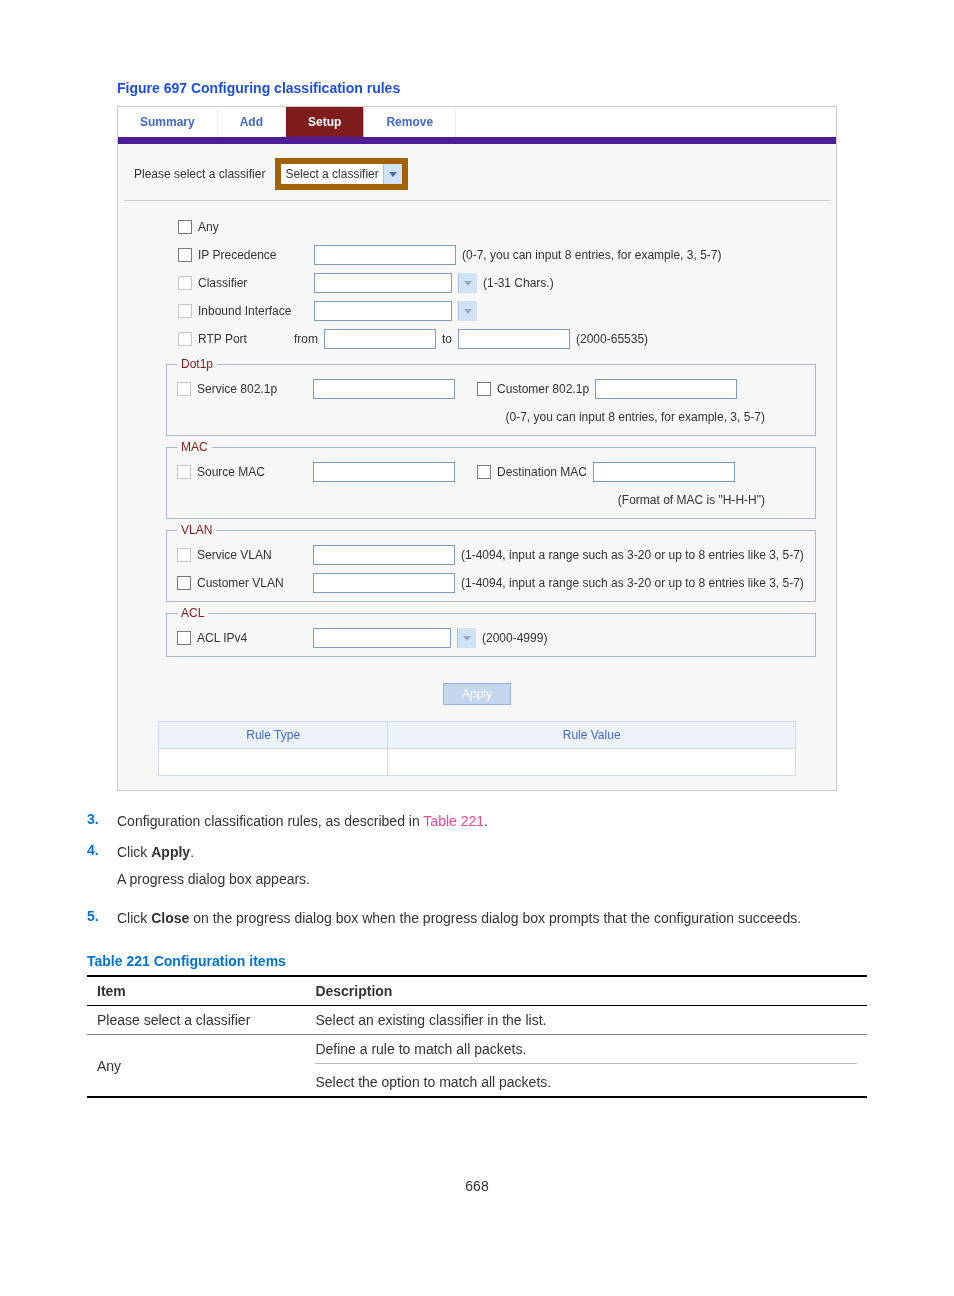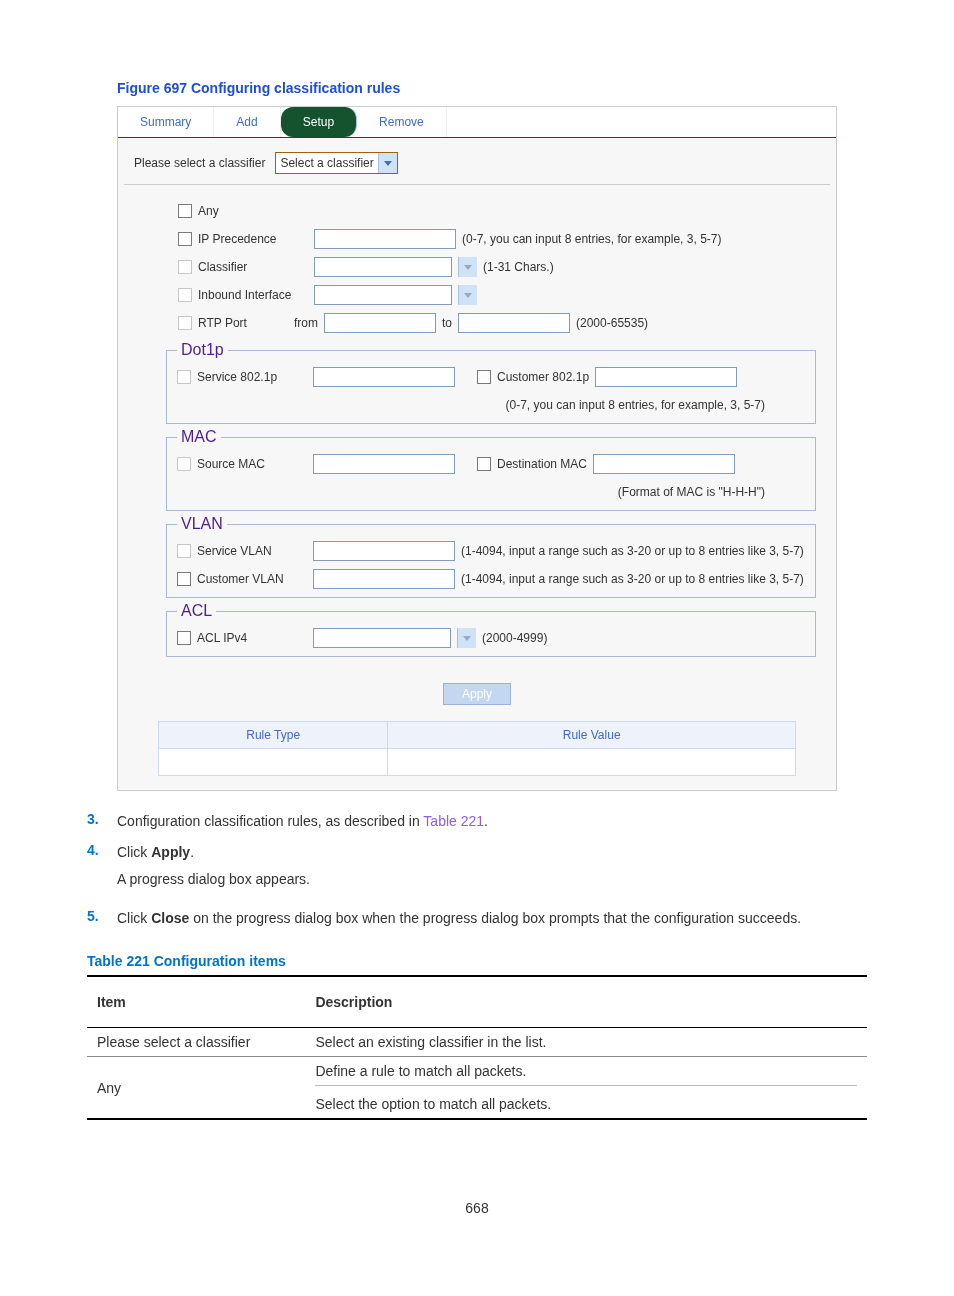--- a/index.html
+++ b/index.html
@@ -33,52 +33,52 @@
     background: #f7f7f7;
     border: 1px solid #ccc;
     margin-left: 30px;
     margin-right: 30px;
     font-family: Tahoma, Arial, sans-serif;
     font-size: 12px;
   }
   .tabbar {
     display: flex;
     background: #fff;
-    border-bottom: 1px solid #4c1d95;
+    border-bottom: 7px solid #4c1d95;
     height: 30px;
     align-items: stretch;
+    font-weight: bold;
   }
   .tab {
     padding: 0 22px;
     display: flex;
     align-items: center;
     color: #4169c9;
     border-right: 1px solid #eee;
     font-size: 12px;
   }
   .tab.active {
-    background: #14532d;
+    background: #7f1d1d;
     color: #fff;
     border-right: 1px solid #a6c1e6;
-    border-radius: 12px;
   }
   .selector-row {
     padding: 14px 10px 10px 10px;
     display: flex;
     align-items: center;
     gap: 10px;
     border-bottom: 1px solid #ccc;
     background: #f7f7f7;
     margin: 0 6px;
   }
   .selectbox {
     display: inline-flex;
     align-items: center;
     background: #fff;
-    border: 1px solid #a16207;
+    border: 6px solid #a16207;
     height: 20px;
     font-size: 12px;
   }
   .selectbox .seltext {
     padding: 0 4px;
   }
   .sel-arrow {
     width: 18px;
     height: 100%;
     background: #cfe2f6;
@@ -122,23 +122,23 @@
   }
   .hint {
     font-size: 12px;
   }
   fieldset {
     border: 1px solid #a8b9d4;
     margin: 4px 0 4px -12px;
     padding: 4px 10px 4px 10px;
   }
   legend {
-    color: #4c1d95;
+    color: #7f1d1d;
     padding: 0 4px;
-    font-size: 16px;
+    font-size: 12px;
   }
   .apply-row {
     display: flex;
     justify-content: center;
     padding: 12px 0 16px 0;
   }
   .apply-btn {
     background: #c5d7f0;
     border: 1px solid #9ab3d8;
     color: #fff;
@@ -177,36 +177,36 @@
   ol.steps .num {
     color: #0073cf;
     font-weight: bold;
     width: 30px;
     flex: 0 0 auto;
   }
   ol.steps .txt {
     flex: 1;
     line-height: 1.5;
   }
-  .link { color: #8b5cf6; }
+  .link { color: #ec4899; }
   .sub {
     margin: 6px 0 8px 0;
   }
   
   table.config {
     border-collapse: collapse;
     width: 100%;
     font-family: "Segoe UI", Arial, sans-serif;
     font-size: 14px;
   }
   table.config th {
     text-align: left;
     border-top: 2px solid #000;
     border-bottom: 1px solid #000;
-    padding: 17px 10px;
+    padding: 6px 10px;
   }
   table.config td {
     padding: 6px 10px;
     border-bottom: 1px solid #888;
     vertical-align: middle;
   }
   table.config tr.last td {
     border-bottom: 2px solid #000;
   }
   .page-num {

